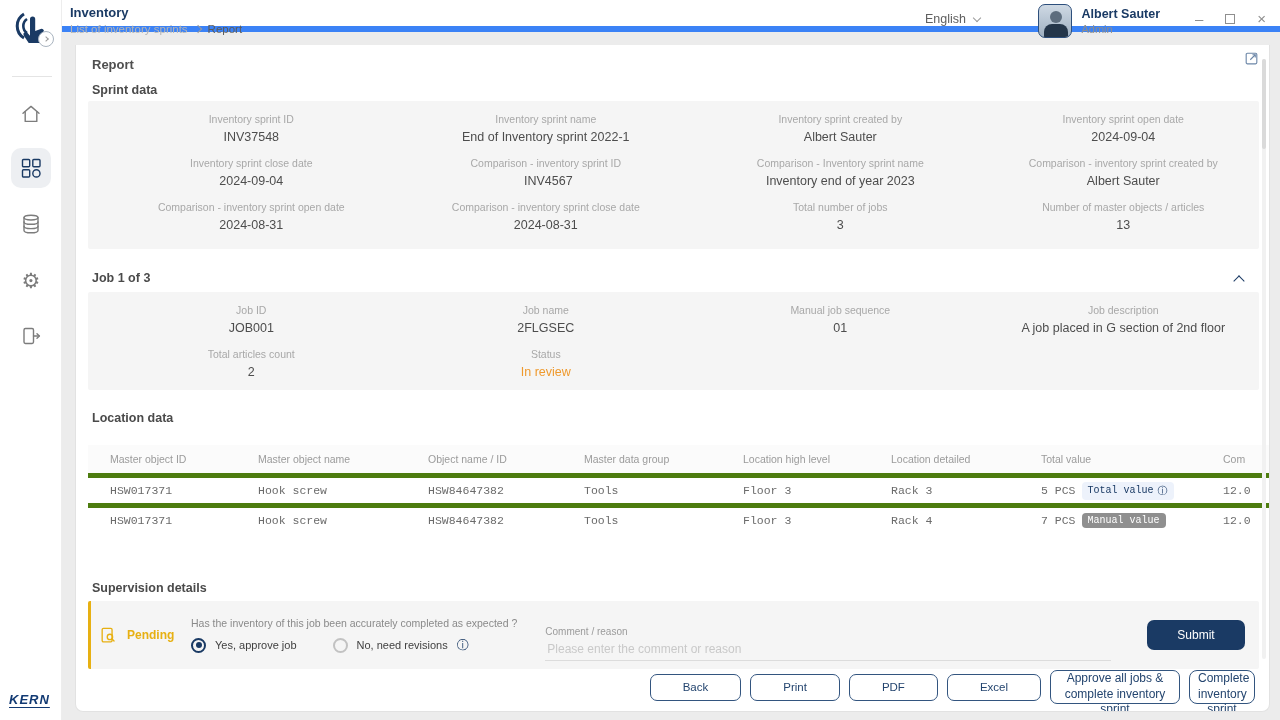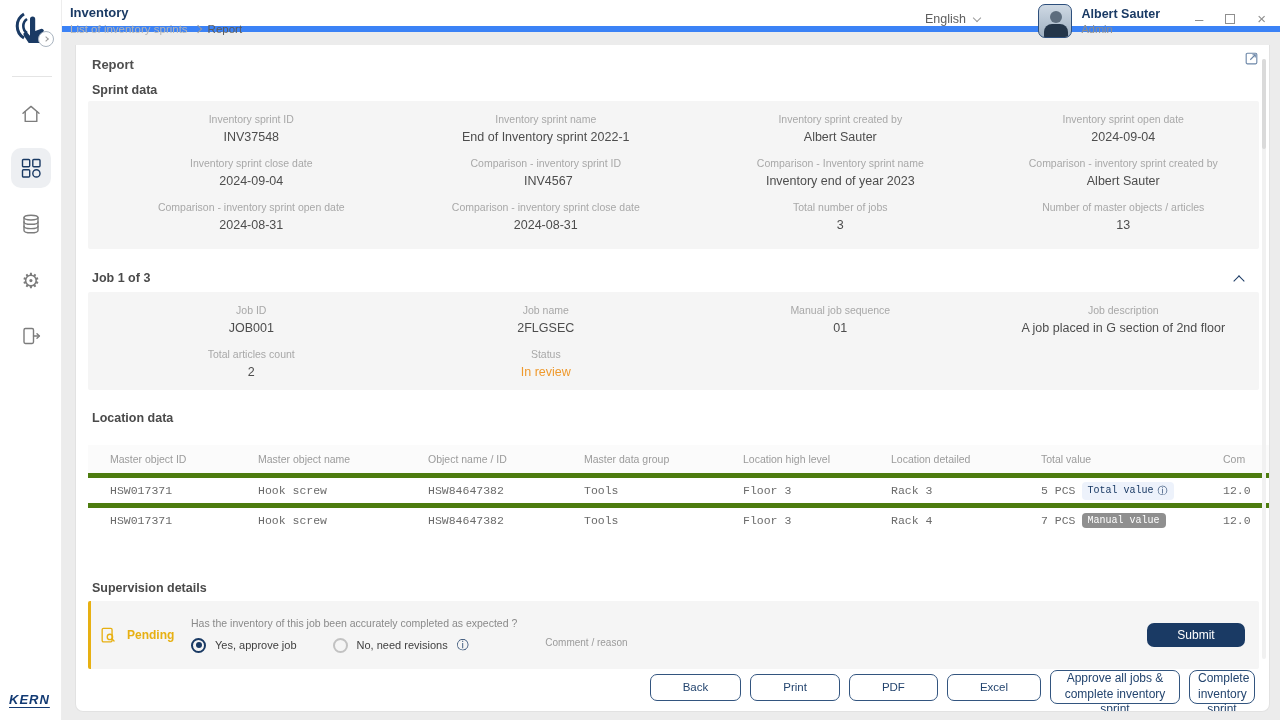--- a/index.html
+++ b/index.html
@@ -109,21 +109,21 @@
   .radio.sel:after { content:""; position:absolute; left:2.5px; top:2.5px; width:6px; height:6px;
     border-radius:50%; background:#1a3a64; }
   .radio-label { font-size:11px; color:#3f3f3f; }
   .comment { flex:1; margin-left:28px; margin-top:16px; }
   .c-label { font-size:10px; color:#9b9b9b; margin-bottom:2px; }
   .c-input { width:97%; border:none; border-bottom:1px solid #dcdcdc; background:transparent;
     font-size:12px; color:#444; padding:2px 0 4px 2px; outline:none;
     font-family:"Liberation Sans", sans-serif; }
   .c-input::placeholder { color:#c9c9c9; }
   .submit-btn { background:#1a3a64; color:#ffffff; font-size:12px; border:none; border-radius:7px;
-    width:98px; height:24px; margin:0 14px 0 18px; cursor:pointer;
+    width:98px; height:30px; margin:0 14px 0 18px; cursor:pointer;
     font-family:"Liberation Sans", sans-serif; }
 
   
   .footer { position:absolute; right:14px; bottom:7px; display:flex; align-items:center; gap:9px; }
   .fbtn { background:#ffffff; border:1.3px solid #33557f; color:#24456f; border-radius:7px;
     font-size:11.5px; height:27px; padding:0 32px; cursor:pointer; white-space:nowrap;
     font-family:"Liberation Sans", sans-serif; }
   .fbtn.big { font-size:12px; line-height:1.3; height:34px; padding:0 8px; width:130px; white-space:normal; }
   .fbtn.big2 { width:66px;border-radius:8px; }
 </style>
@@ -365,20 +365,21 @@
         </div>
         <div class="radio-opt">
           <span class="radio"></span>
           <span class="radio-label">No, need revisions</span>
           <i class="i-icon" style="font-size:12px;">ⓘ</i>
         </div>
       </div>
     </div>
     <div class="comment">
       <div class="c-label">Comment / reason</div>
+      <input class="c-input" type="text" placeholder="Please enter the comment or reason" style="">
     </div>
     <button class="submit-btn">Submit</button>
   </div>
 
   <div class="footer">
     <button class="fbtn">Back</button>
     <button class="fbtn">Print</button>
     <button class="fbtn">PDF</button>
     <button class="fbtn">Excel</button>
     <button class="fbtn big">Approve all jobs &amp; complete inventory sprint</button>

